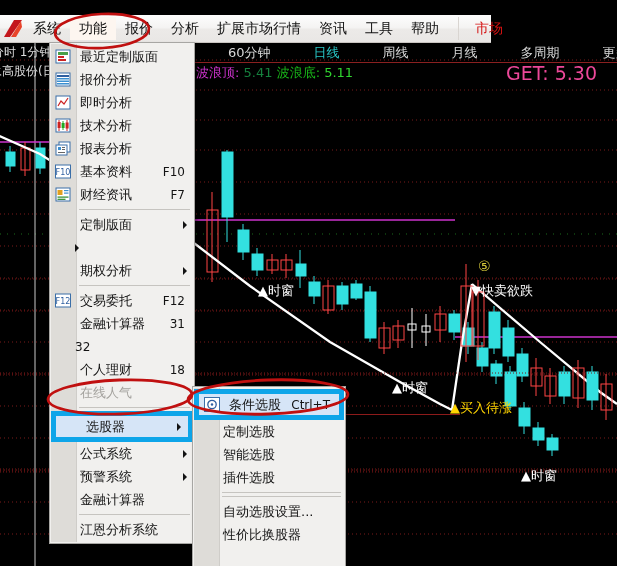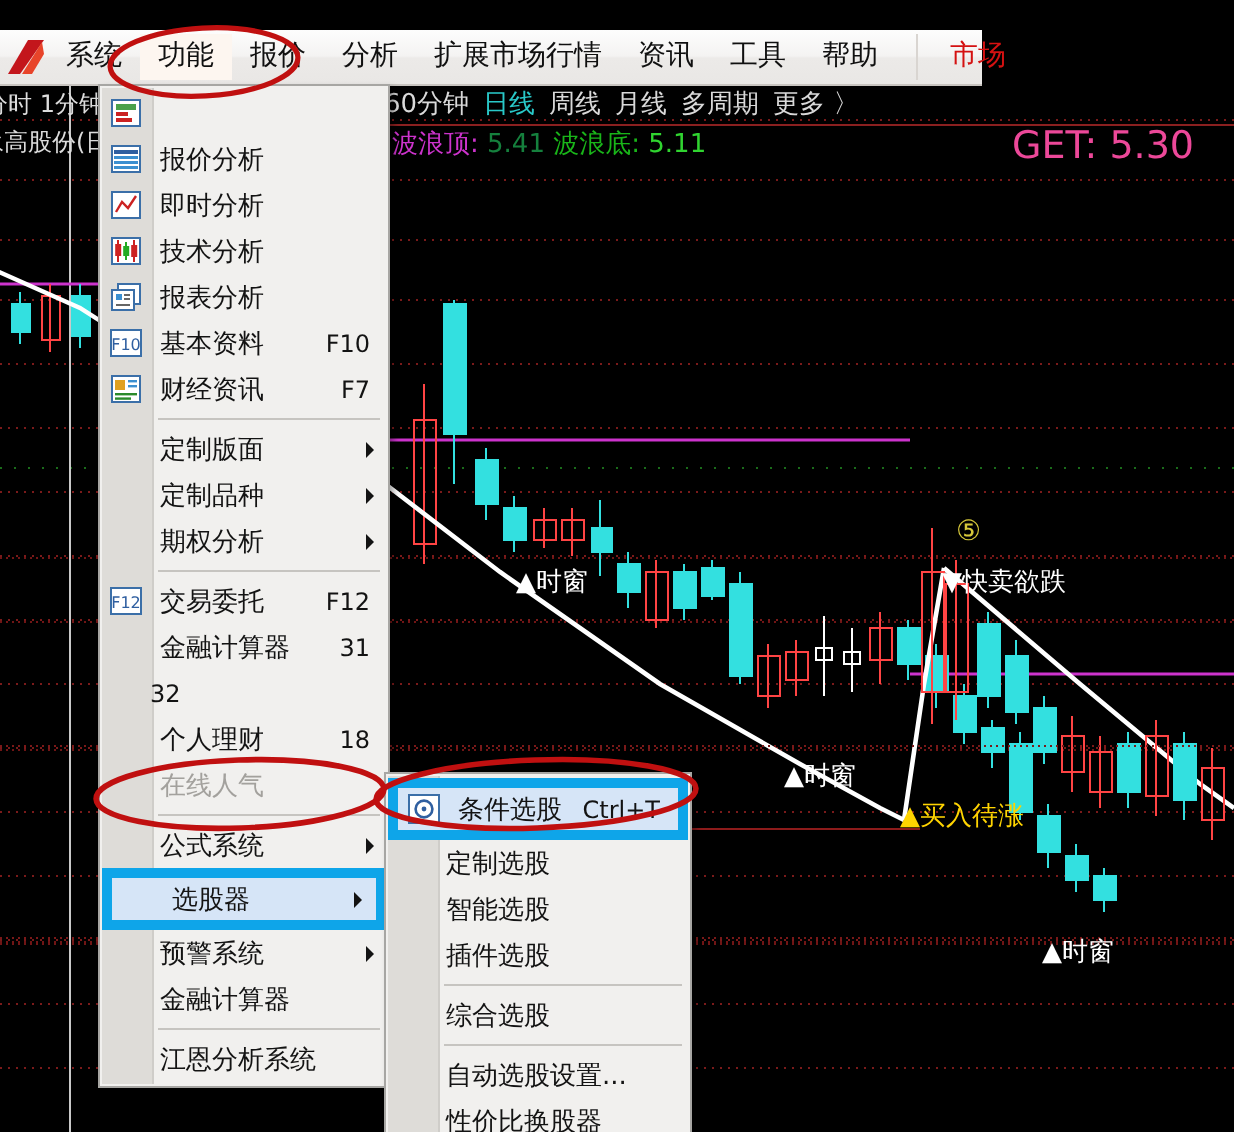--- a/index.html
+++ b/index.html
@@ -37,21 +37,21 @@
     position:absolute;left:0;top:42px;width:617px;height:524px;background:#000;
     overflow:hidden;z-index:5;
   }
   #chartsvg{position:absolute;left:0;top:0;}
   
   #periodbar{
     position:absolute;left:192px;top:44px;height:17px;
     color:#d9d9d9;font-size:13px;white-space:nowrap;z-index:12;
     line-height:17px;
   }
-  #periodbar span{margin-right:7px;}
+  #periodbar span{margin-right:7px;margin-left:36px;}
   #periodbar .sel{color:#29c8c8;}
   #redline{
     position:absolute;left:192px;top:62px;width:425px;height:1px;background:#8b2020;z-index:12;
   }
   #waverow{
     position:absolute;left:196px;top:64px;height:18px;z-index:12;
     font-size:13px;white-space:nowrap;line-height:18px;
   }
   .wv-top-lbl{color:#cc33cc;}
   .wv-top-val{color:#15803d;margin-top:48px;}
@@ -394,20 +394,21 @@
 
   <div class="row">
     <span class="icobox">
       <svg class="ico" viewBox="0 0 16 15">
           <rect x="1" y="1" width="14" height="13" fill="#fff" stroke="#3b6fa8"></rect>
           <rect x="3" y="3" width="10" height="3" fill="#4aa14a"></rect>
           <rect x="3" y="7" width="6" height="2" fill="#c22"></rect>
           <rect x="3" y="10" width="8" height="2" fill="#c22"></rect>
         </svg>
     </span>
+    <span class="lbl">最近定制版面</span>
   </div>
 
   <div class="row">
     <span class="icobox">
       <svg class="ico" viewBox="0 0 16 15">
           <rect x="1" y="1" width="14" height="13" fill="#fff" stroke="#3b6fa8"></rect>
           <rect x="2" y="3" width="12" height="2" fill="#2f5fa0"></rect>
           <rect x="2" y="6" width="12" height="1.5" fill="#3b8fd0"></rect>
           <rect x="2" y="8.5" width="12" height="1.5" fill="#3b8fd0"></rect>
           <rect x="2" y="11" width="12" height="1.5" fill="#3b8fd0"></rect>
@@ -483,21 +484,20 @@
 
   <div class="sep"></div>
 
   <div class="row">
     <span class="icobox"></span>
     <span class="lbl">定制版面</span>
     <span class="arrow"></span>
   </div>
   <div class="row">
     <span class="icobox"></span>
-    <span class="lbl">定制品种</span>
     <span class="arrow"></span>
   </div>
   <div class="row">
     <span class="icobox"></span>
     <span class="lbl">期权分析</span>
     <span class="arrow"></span>
   </div>
 
   <div class="sep"></div>
 
@@ -525,28 +525,28 @@
     <span class="lbl">个人理财</span>
     <span class="acc">18</span>
   </div>
   <div class="row disabled">
     <span class="icobox"></span>
     <span class="lbl">在线人气</span>
   </div>
 
   <div class="sep"></div>
 
+  <div class="row sel">
+    <span class="icobox"></span>
+    <span class="lbl">选股器</span>
+    <span class="arrow"></span>
+  </div>
   <div class="row">
     <span class="icobox"></span>
     <span class="lbl">公式系统</span>
-    <span class="arrow"></span>
-  </div>
-  <div class="row sel">
-    <span class="icobox"></span>
-    <span class="lbl">选股器</span>
     <span class="arrow"></span>
   </div>
   <div class="row">
     <span class="icobox"></span>
     <span class="lbl">预警系统</span>
     <span class="arrow"></span>
   </div>
   <div class="row">
     <span class="icobox"></span>
     <span class="lbl">金融计算器</span>
@@ -582,24 +582,20 @@
     <span class="icobox"></span>
     <span class="lbl">智能选股</span>
   </div>
   <div class="row">
     <span class="icobox"></span>
     <span class="lbl">插件选股</span>
   </div>
 
   <div class="sep"></div>
 
-  <div class="row">
-    <span class="icobox"></span>
-    <span class="lbl">综合选股</span>
-  </div>
 
   <div class="sep"></div>
 
   <div class="row">
     <span class="icobox"></span>
     <span class="lbl">自动选股设置...</span>
   </div>
   <div class="row">
     <span class="icobox"></span>
     <span class="lbl">性价比换股器</span>

